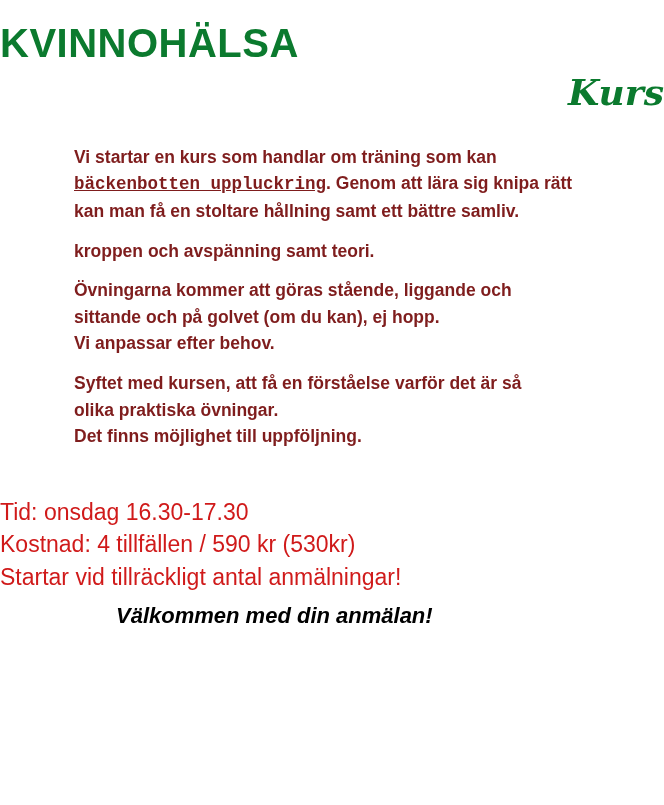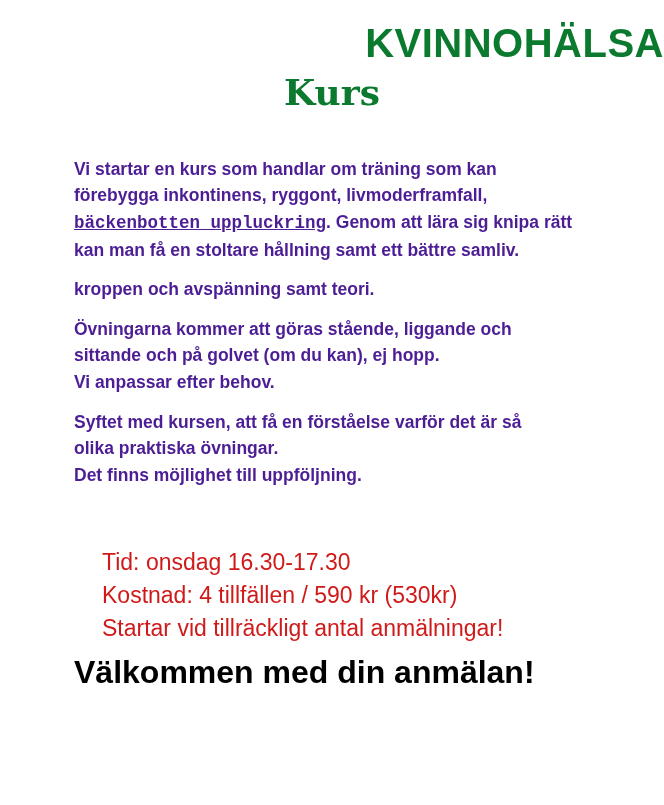--- a/index.html
+++ b/index.html
@@ -14,46 +14,47 @@
     overflow: hidden;
   }
   .page {
     position: relative;
     width: 664px;
     height: 805px;
     box-sizing: border-box;
     padding: 0;
   }
   .title {
-    text-align: right;
+    text-align: left;
     color: #0b7a2e;
     font-family: "Liberation Sans", sans-serif;
     font-weight: bold;
     font-size: 40px;
     letter-spacing: 0.5px;
     margin: 0;
     padding-top: 22px;
     line-height: 1.05;
   }
   .subtitle {
-    text-align: center;
+    text-align: right;
     color: #0b7a2e;
     font-family: "DejaVu Serif", serif;
+    font-style: italic;
     font-weight: bold;
     font-size: 36px;
     margin: 0;
     padding-top: 10px;
     line-height: 1.05;
   }
   .body-block {
-    margin: 12px auto;
+    margin: 0 auto;
     padding-left: 74px;
     padding-right: 48px;
     padding-top: 32px;
-    color: #4c1d95;
+    color: #7f1d1d;
     font-family: "Liberation Sans", sans-serif;
     font-weight: bold;
     font-size: 17.5px;
     line-height: 1.52;
   }
   .para {
     margin: 0 0 0 0;
   }
   .gap {
     height: 13px;
@@ -62,55 +63,53 @@
     text-decoration: underline;
     font-family: Liberation Mono, monospace;
   }
   .squiggle {
     text-decoration: underline;
     text-decoration-style: wavy;
     text-decoration-color: #cc2222;
     text-decoration-thickness: 1px;
   }
   .price-block {
-    padding-left: 74px;
     padding-right: 40px;
     padding-top: 46px;
-    margin-left: 28px;
   }
   .price-line {
     color: #d01a1a;
     font-family: "Liberation Sans", sans-serif;
     font-size: 23px;
     line-height: 1.42;
     font-weight: normal;
   }
   .welcome {
-    padding-left: 74px;
+    padding-left: 116px;
     padding-top: 8px;
     color: #000000;
     font-family: "Liberation Sans", sans-serif;
     font-weight: bold;
-    font-size: 32px;
+    font-style: italic;
+    font-size: 22px;
     line-height: 1.3;
   }
 </style>
 </head>
 <body>
 
 <div class="page">
 
   <h1 class="title">KVINNOHÄLSA</h1>
   <h2 class="subtitle">Kurs</h2>
 
   <div class="body-block">
 
     <div class="para">
       <div> Vi startar en kurs som handlar om träning som kan</div>
-      <div>förebygga inkontinens, ryggont, livmoderframfall,</div>
       <div><span class="u">bäckenbotten uppluckring</span><span>. Genom att lära sig knipa rätt</span></div>
       <div>kan man få en stoltare hållning samt ett bättre samliv.</div>
     </div>
 
     <div class="gap"></div>
 
     <div class="para">
       <div>kroppen och avspänning samt teori.</div>
     </div>
 

